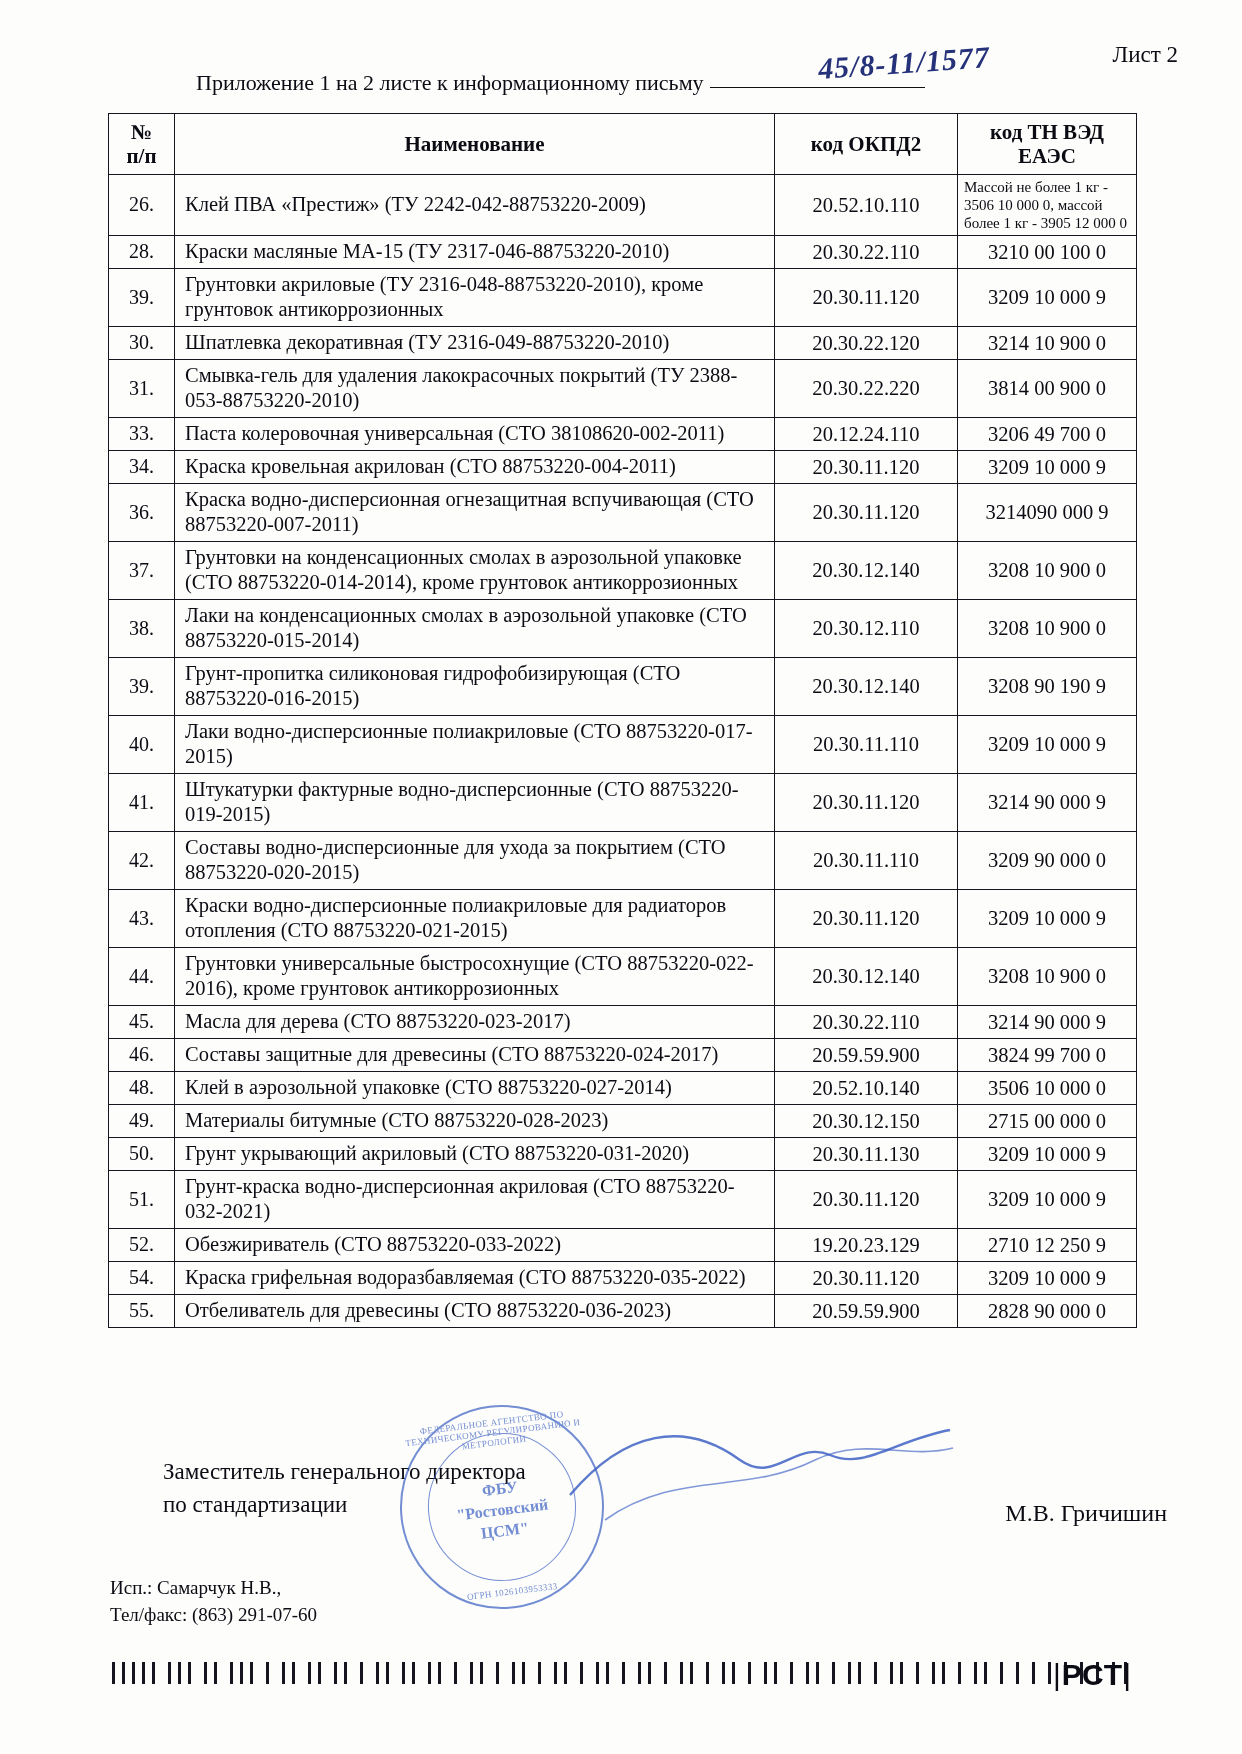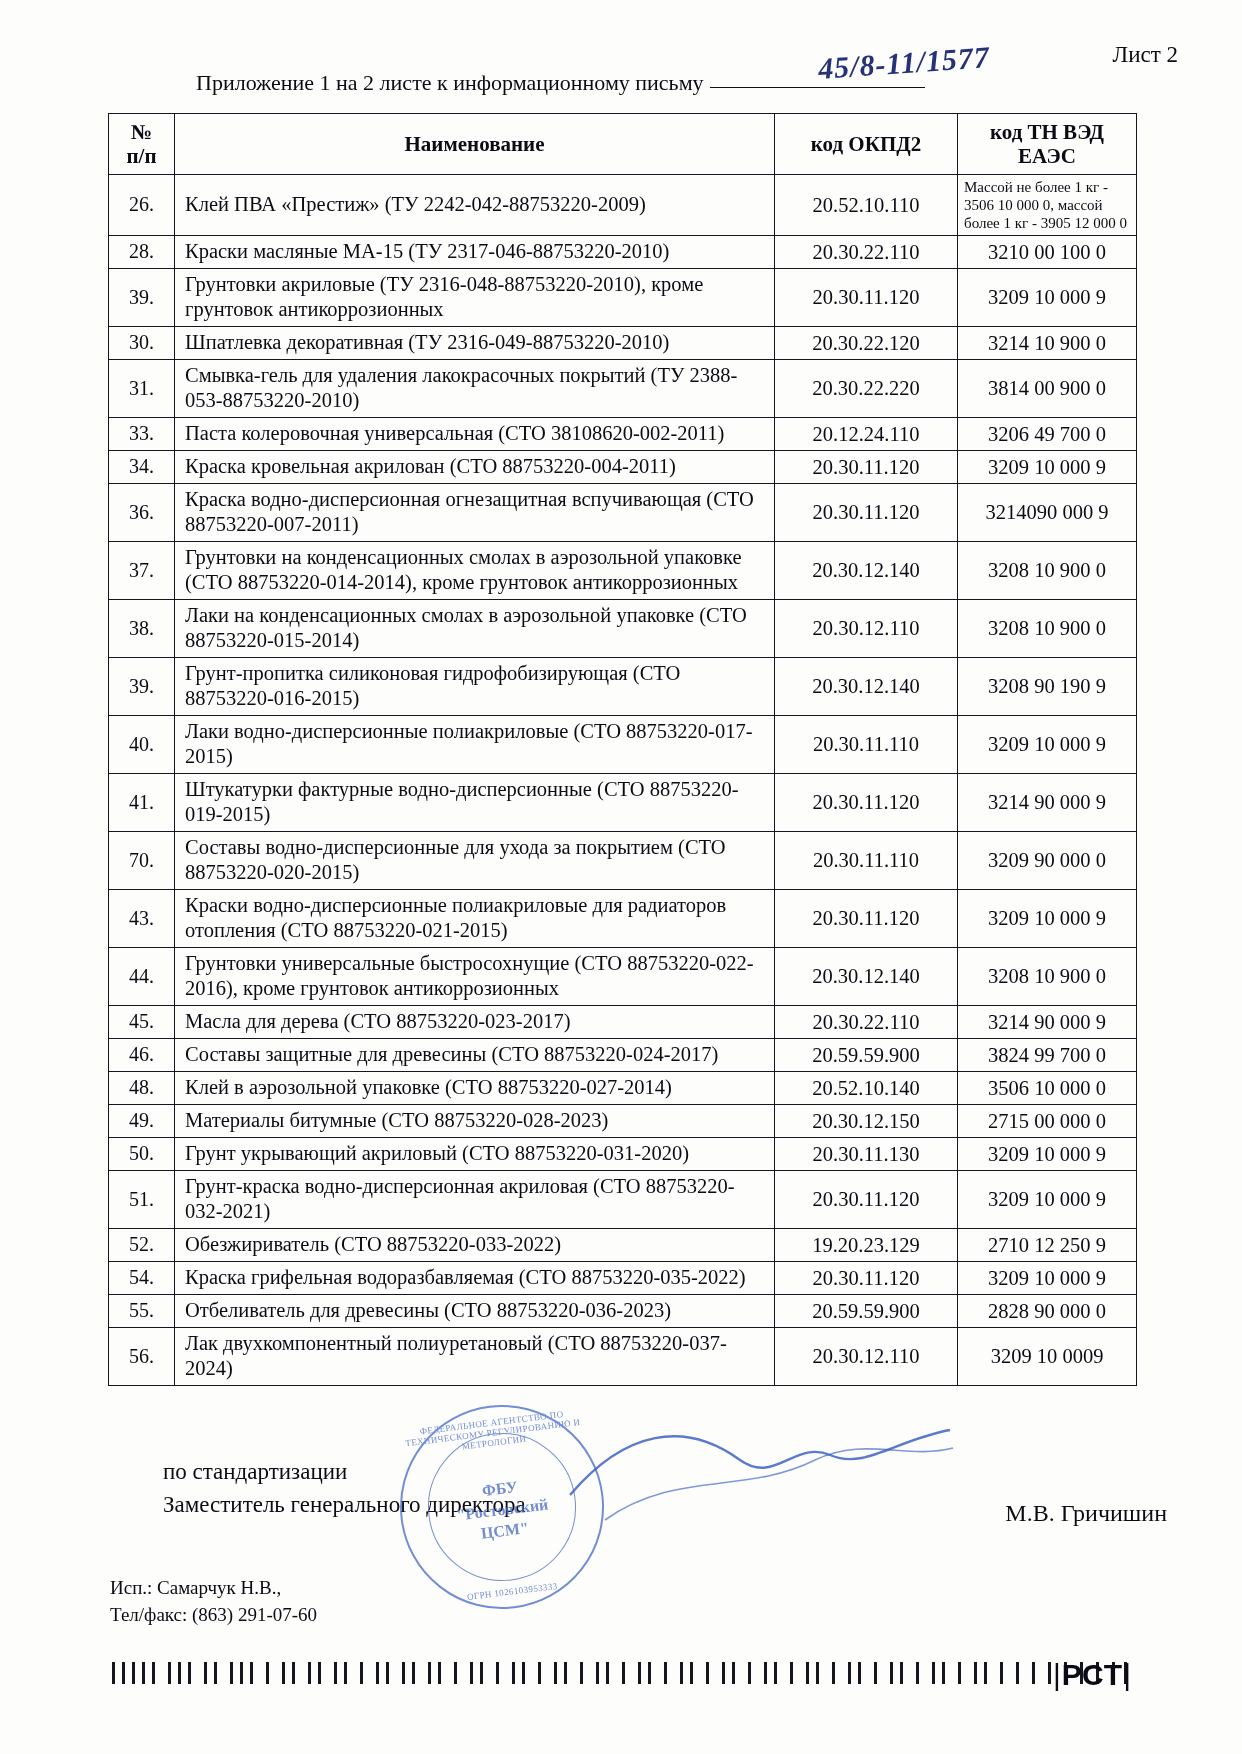--- a/index.html
+++ b/index.html
@@ -306,21 +306,21 @@
           <td class="okpd">20.30.11.110</td>
           <td class="tnved">3209 10 000 9</td>
         </tr>
         <tr>
           <td class="num">41.</td>
           <td class="name">Штукатурки фактурные водно-дисперсионные (СТО 88753220-019-2015)</td>
           <td class="okpd">20.30.11.120</td>
           <td class="tnved">3214 90 000 9</td>
         </tr>
         <tr>
-          <td class="num">70.</td>
+          <td class="num">42.</td>
           <td class="name">Составы водно-дисперсионные для ухода за покрытием (СТО 88753220-020-2015)</td>
           <td class="okpd">20.30.11.110</td>
           <td class="tnved">3209 90 000 0</td>
         </tr>
         <tr>
           <td class="num">43.</td>
           <td class="name">Краски водно-дисперсионные полиакриловые для радиаторов отопления (СТО 88753220-021-2015)</td>
           <td class="okpd">20.30.11.120</td>
           <td class="tnved">3209 10 000 9</td>
         </tr>
@@ -377,32 +377,26 @@
           <td class="name">Краска грифельная водоразбавляемая (СТО 88753220-035-2022)</td>
           <td class="okpd">20.30.11.120</td>
           <td class="tnved">3209 10 000 9</td>
         </tr>
         <tr>
           <td class="num">55.</td>
           <td class="name">Отбеливатель для древесины (СТО 88753220-036-2023)</td>
           <td class="okpd">20.59.59.900</td>
           <td class="tnved">2828 90 000 0</td>
         </tr>
-        <tr>
-          <td class="num">56.</td>
-          <td class="name">Лак двухкомпонентный полиуретановый (СТО 88753220-037-2024)</td>
-          <td class="okpd">20.30.12.110</td>
-          <td class="tnved">3209 10 0009</td>
-        </tr>
       </tbody>
   </table>
 
   <div class="sig-title">
+    <div>Заместитель генерального директора</div>
     <div>по стандартизации</div>
-    <div>Заместитель генерального директора</div>
   </div>
   <div class="sig-name">М.В. Гричишин</div>
 
   <div class="stamp">
     <div class="inner"></div>
     <div class="ring-text">ФЕДЕРАЛЬНОЕ АГЕНТСТВО ПО ТЕХНИЧЕСКОМУ РЕГУЛИРОВАНИЮ И МЕТРОЛОГИИ</div>
     <div class="core">
       <div>ФБУ</div>
       <div>"Ростовский</div>
       <div>ЦСМ"</div>

